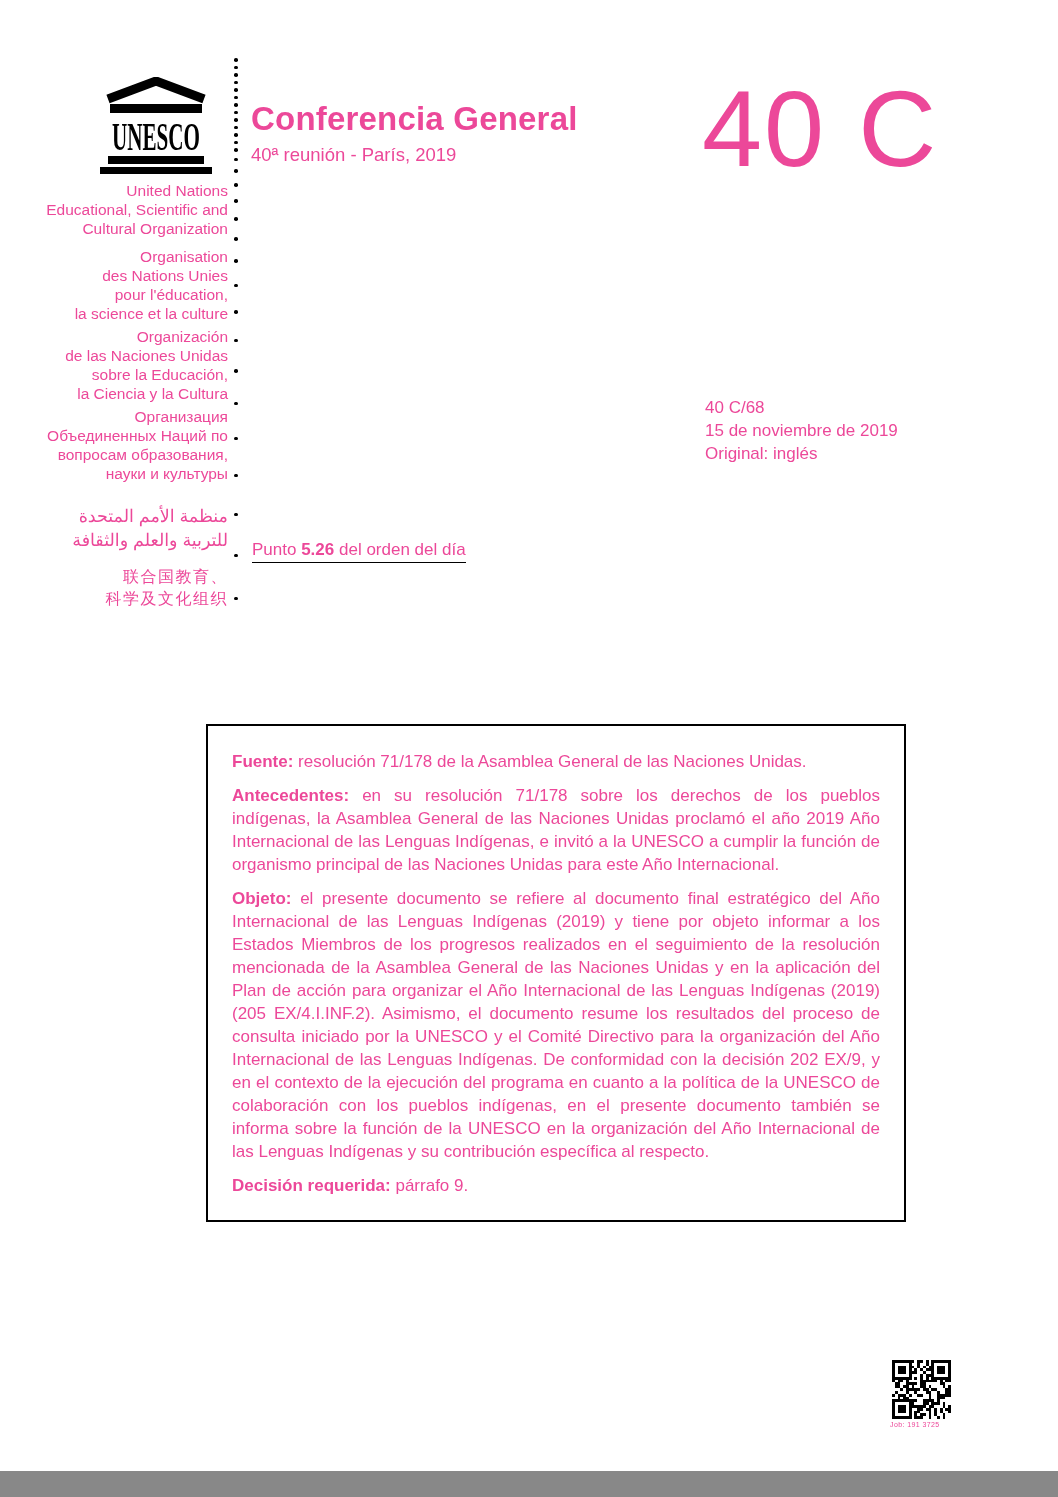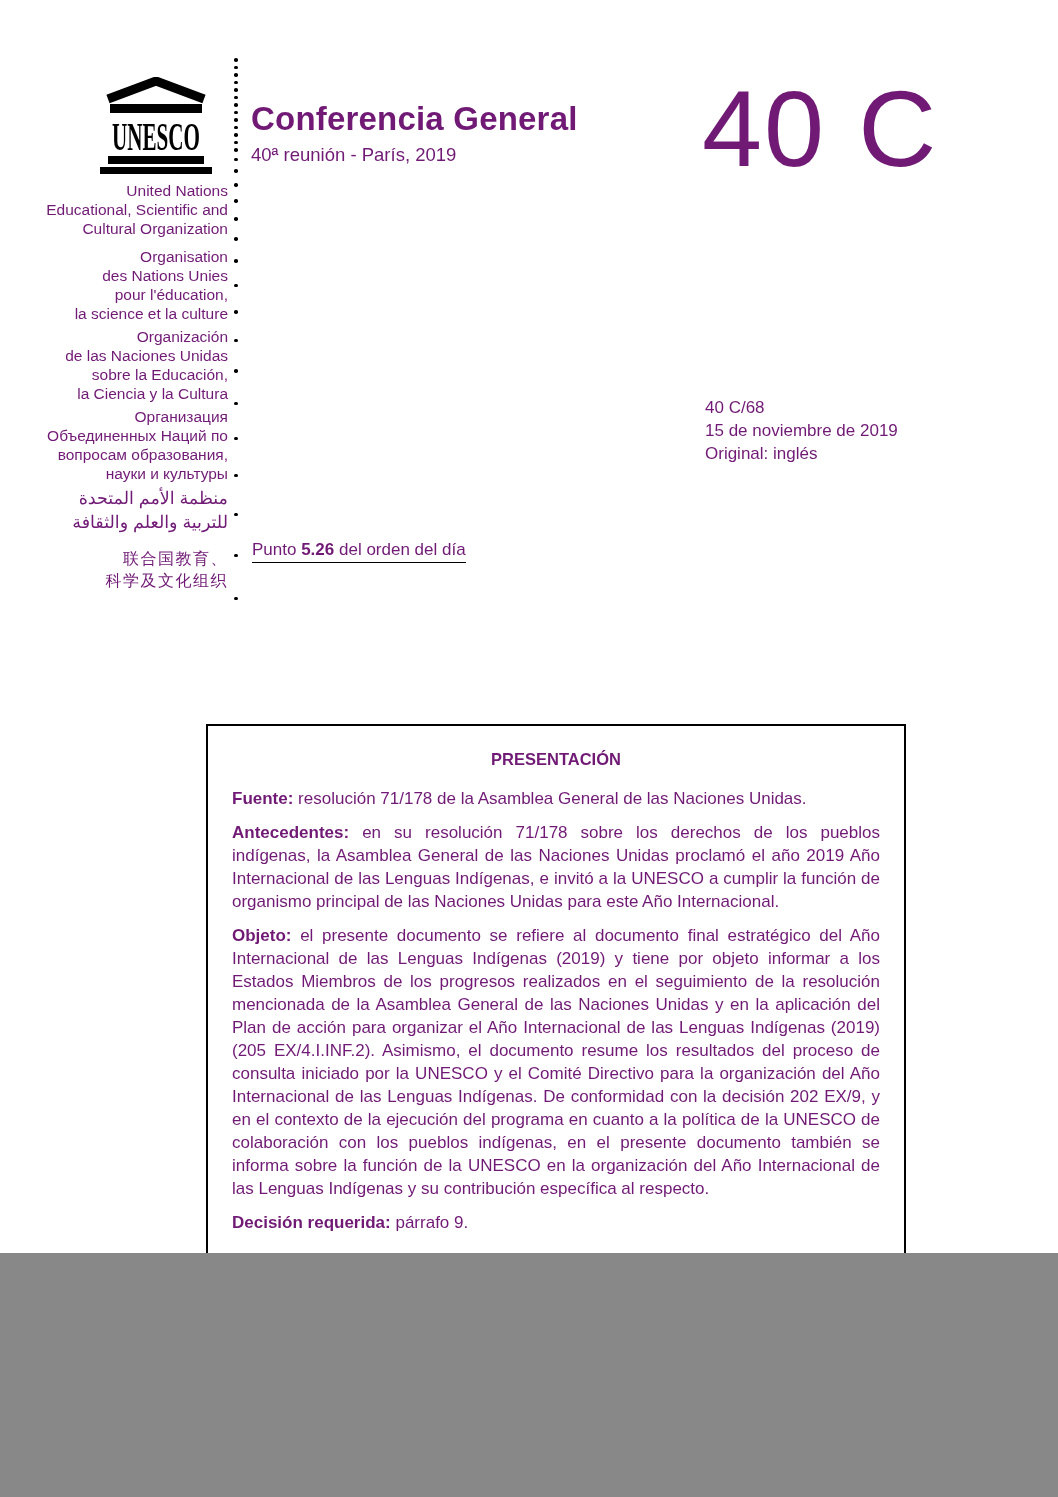--- a/index.html
+++ b/index.html
@@ -1,34 +1,34 @@
 <!DOCTYPE html>
 <html><head>
 <meta charset="utf-8">
 <style>
   html,body { margin:0; padding:0; background:#888; }
   .page {
-    position:relative; width:1058px; height:1253px; margin:0 auto;
-    background:#ffffff; color:#701a75;
+    position:relative; width:1058px; height:1471px; margin:0 auto;
+    background:#ffffff; color:#ec4899;
     font-family:"Liberation Sans", sans-serif;
     overflow:hidden;
   }
 
   
   .logo { position:absolute; left:99px; top:77px; width:114px; height:97px; }
 
   
   .org-names {
     position:absolute; left:0; top:181px; width:228px;
     text-align:right; font-size:15.5px; line-height:19px;
   }
   .org-block { margin:0 0 9px 0; }
   .b-fr { margin-bottom:4px; }
   .b-es { margin-bottom:4px; }
-  .b-ru { margin-bottom:3px; }
+  .b-ru { margin-bottom:21px; }
   .b-ar { margin-bottom:14px; font-size:17.5px; line-height:24px; direction:rtl; font-family:Liberation Sans, sans-serif; }
   .b-zh { font-size:16px; line-height:22px; letter-spacing:1.5px; margin-bottom:0; }
   .org-block span { display:block; }
 
   
   .dotline { position:absolute; left:234px; top:58px; width:4px; height:548px; }
   .dotline i { position:absolute; left:0; width:3.5px; height:3.5px; background:#000; border-radius:50%; }
 
   
   .conf { position:absolute; left:251px; top:100px; }
@@ -163,21 +163,20 @@
     <span>15 de noviembre de 2019</span>
     <span>Original: inglés</span>
   </div>
 
   <div class="agenda">
     <span class="u"><span>Punto </span><span class="num">5.26</span><span> del orden del día</span></span>
   </div>
 
 
   <div class="pres-box">
-    <div class="pres-heading">PRESENTACIÓN</div>
     <p><b>Fuente:</b><span> resolución 71/178 de la Asamblea General de las Naciones Unidas.</span></p>
     <p><b>Antecedentes:</b><span> en su resolución 71/178 sobre los derechos de los pueblos indígenas, la Asamblea General de las Naciones Unidas proclamó el año 2019 Año Internacional de las Lenguas Indígenas, e invitó a la UNESCO a cumplir la función de organismo principal de las Naciones Unidas para este Año Internacional.</span></p>
     <p><b>Objeto:</b><span> el presente documento se refiere al documento final estratégico del Año Internacional de las Lenguas Indígenas (2019) y tiene por objeto informar a los Estados Miembros de los progresos realizados en el seguimiento de la resolución mencionada de la Asamblea General de las Naciones Unidas y en la aplicación del Plan de acción para organizar el Año Internacional de las Lenguas Indígenas (2019) (205 EX/4.I.INF.2). Asimismo, el documento resume los resultados del proceso de consulta iniciado por la UNESCO y el Comité Directivo para la organización del Año Internacional de las Lenguas Indígenas. De conformidad con la decisión 202 EX/9, y en el contexto de la ejecución del programa en cuanto a la política de la UNESCO de colaboración con los pueblos indígenas, en el presente documento también se informa sobre la función de la UNESCO en la organización del Año Internacional de las Lenguas Indígenas y su contribución específica al respecto.</span></p>
     <p><b>Decisión requerida:</b><span> párrafo 9.</span></p>
   </div>
 
   <div class="qr">
     <svg viewBox="0 0 21 21" xmlns="http://www.w3.org/2000/svg">
         <rect x="7" y="0" width="1" height="1" fill="#000"></rect>
         <rect x="9" y="0" width="1" height="1" fill="#000"></rect>

